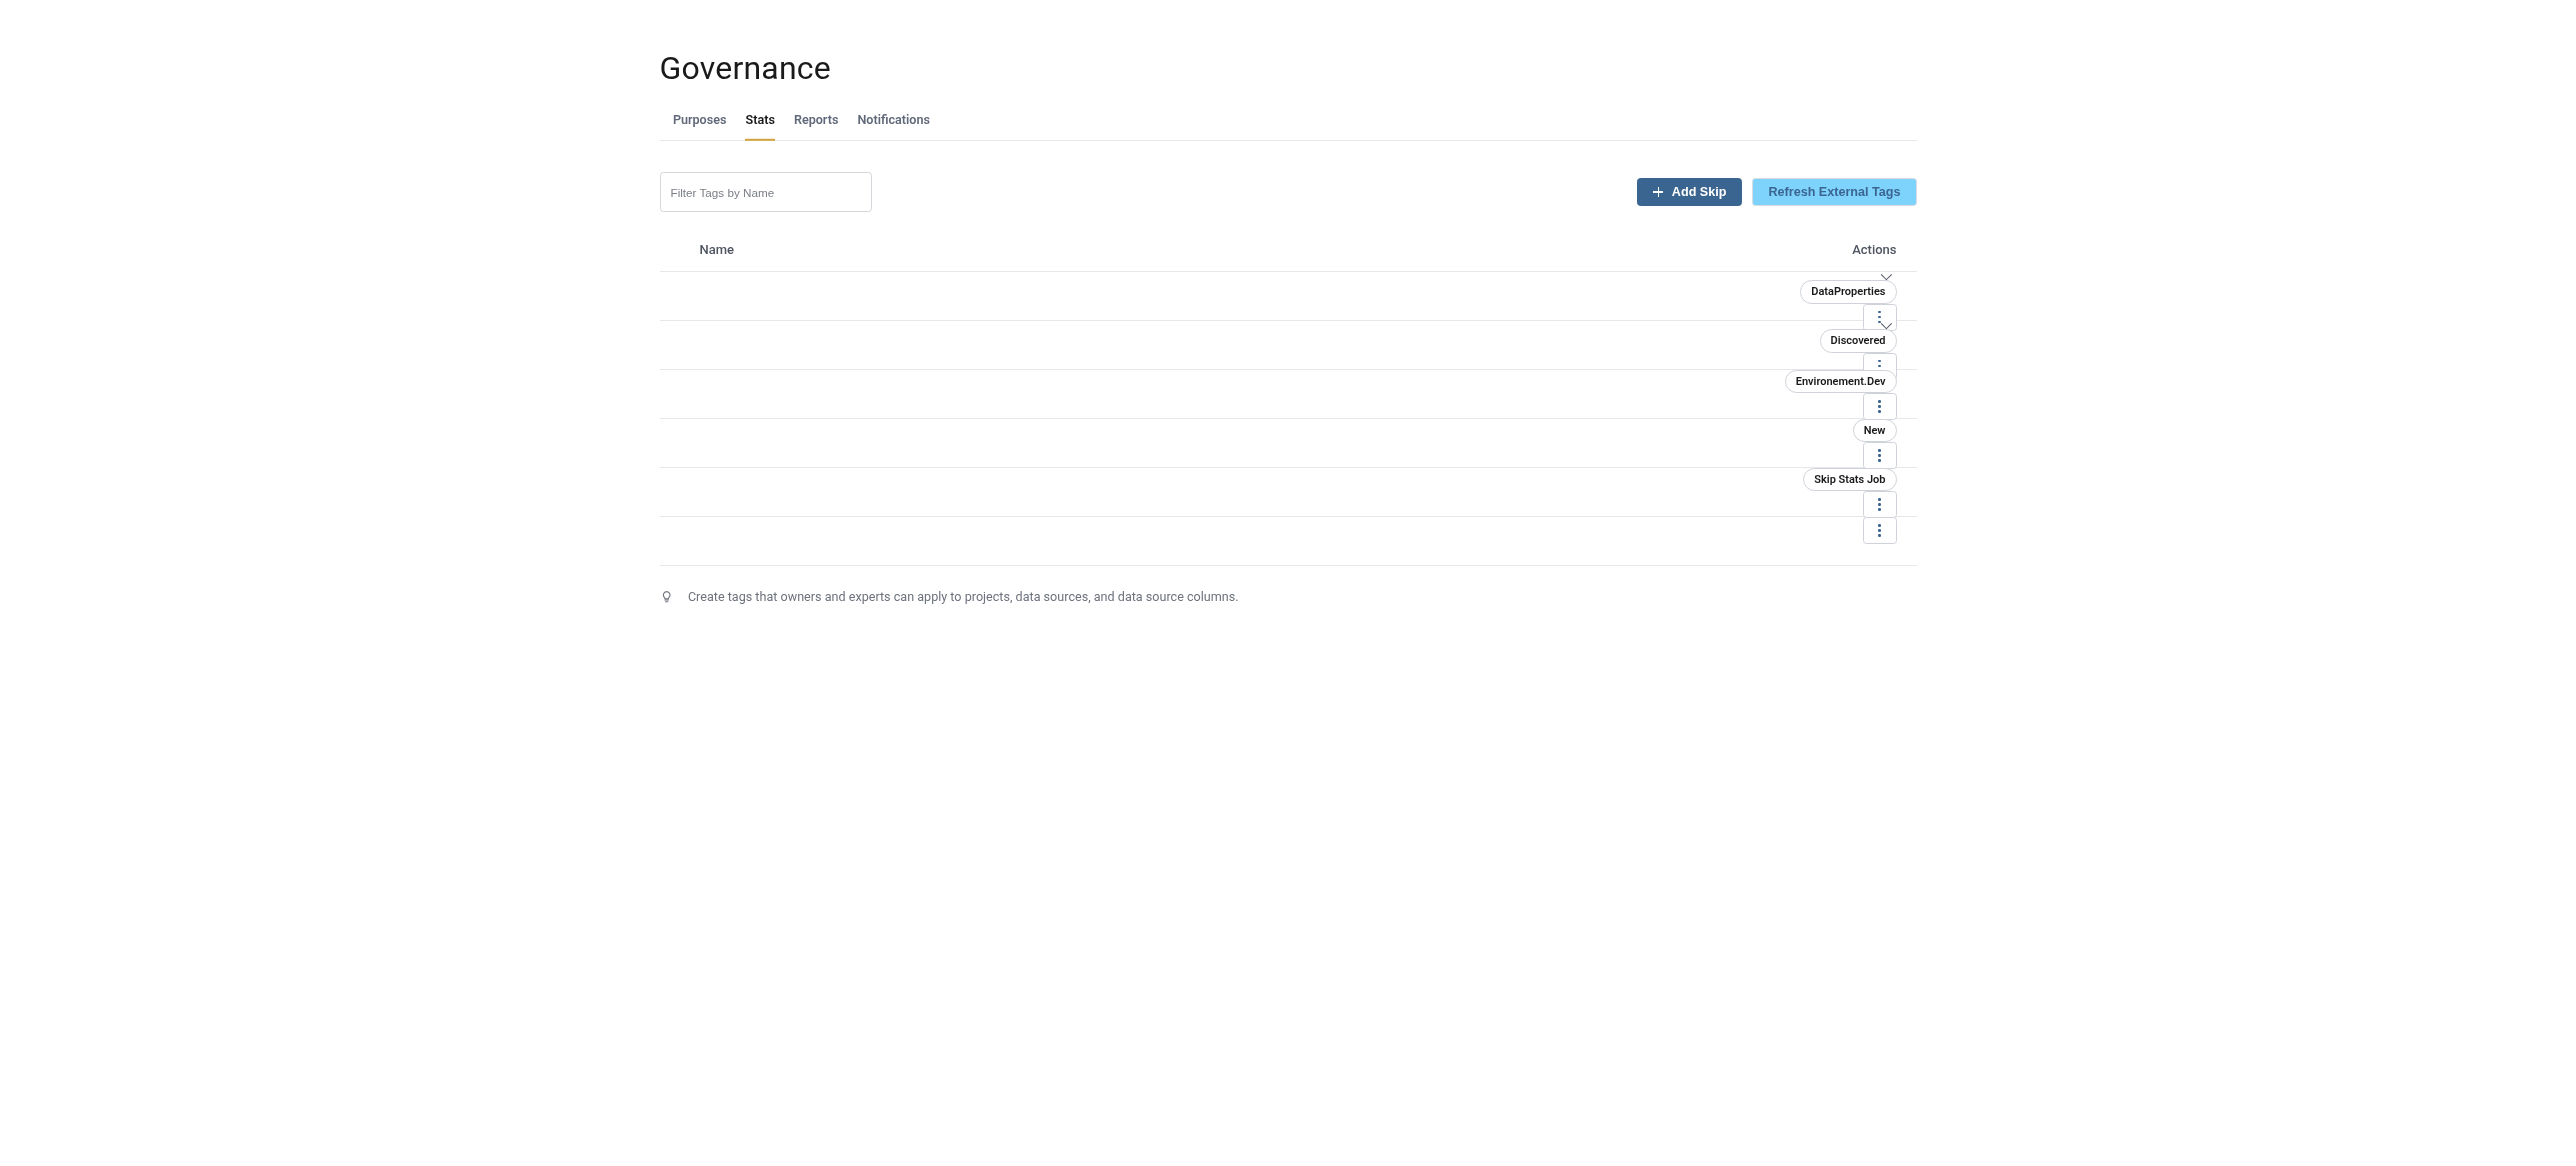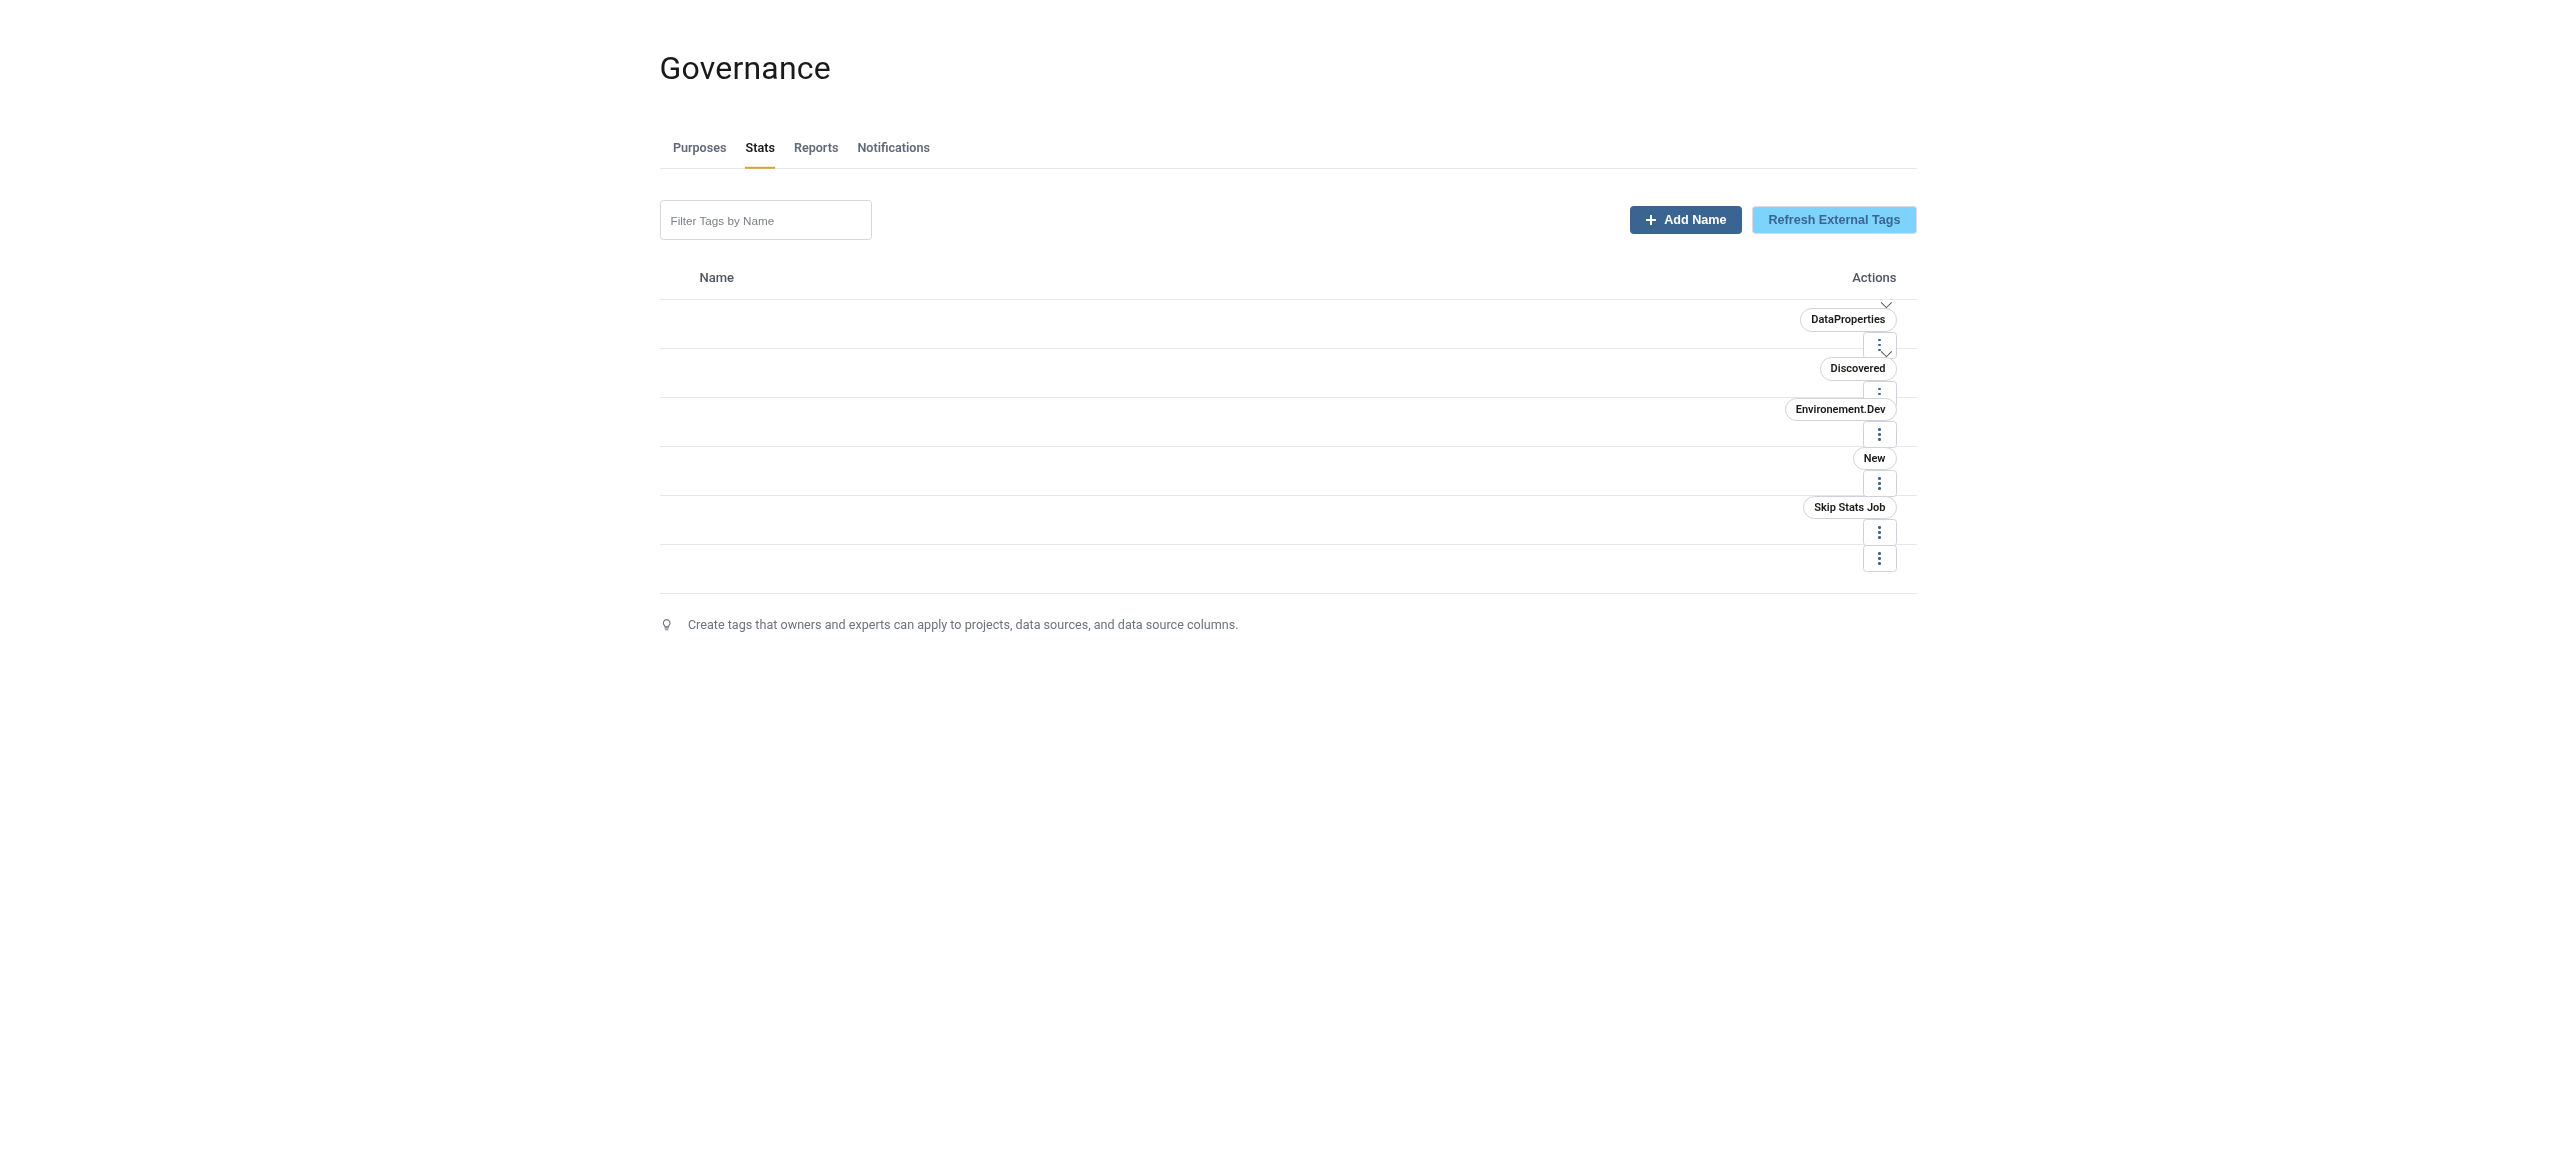--- a/index.html
+++ b/index.html
@@ -10,21 +10,21 @@
     color: #1a1a1a;
     width: 1315px;
     margin: 0 auto;
     padding: 0 29px;
   }
   .page-title {
     font-size: 32px;
     font-weight: 400;
     color: #1a1a1a;
     margin-top: 49px;
-    margin-bottom: 44px;
+    margin-bottom: 16px;
     letter-spacing: 0.2px;
   }
   .tabs {
     display: flex;
     gap: 19px;
     border-bottom: 0.8px solid #e6e8ea;
     padding-left: 13.4px;
   }
   .tab {
     font-size: 12.6px;
@@ -167,21 +167,21 @@
   <div class="tab active">Stats</div>
   <div class="tab">Reports</div>
   <div class="tab">Notifications</div>
 </div>
 
 <div class="toolbar">
   <input class="filter-input" type="text" placeholder="Filter Tags by Name" style="">
   <div class="toolbar-buttons">
     <button class="btn btn-primary">
       <span class="plus-icon"></span>
-      <span>Add Name</span>
+      <span>Add Skip</span>
     </button>
     <button class="btn btn-secondary">
       <span>Refresh External Tags</span>
     </button>
   </div>
 </div>
 
 <div class="table">
   <div class="thead">
     <div class="th-name">Name</div>

